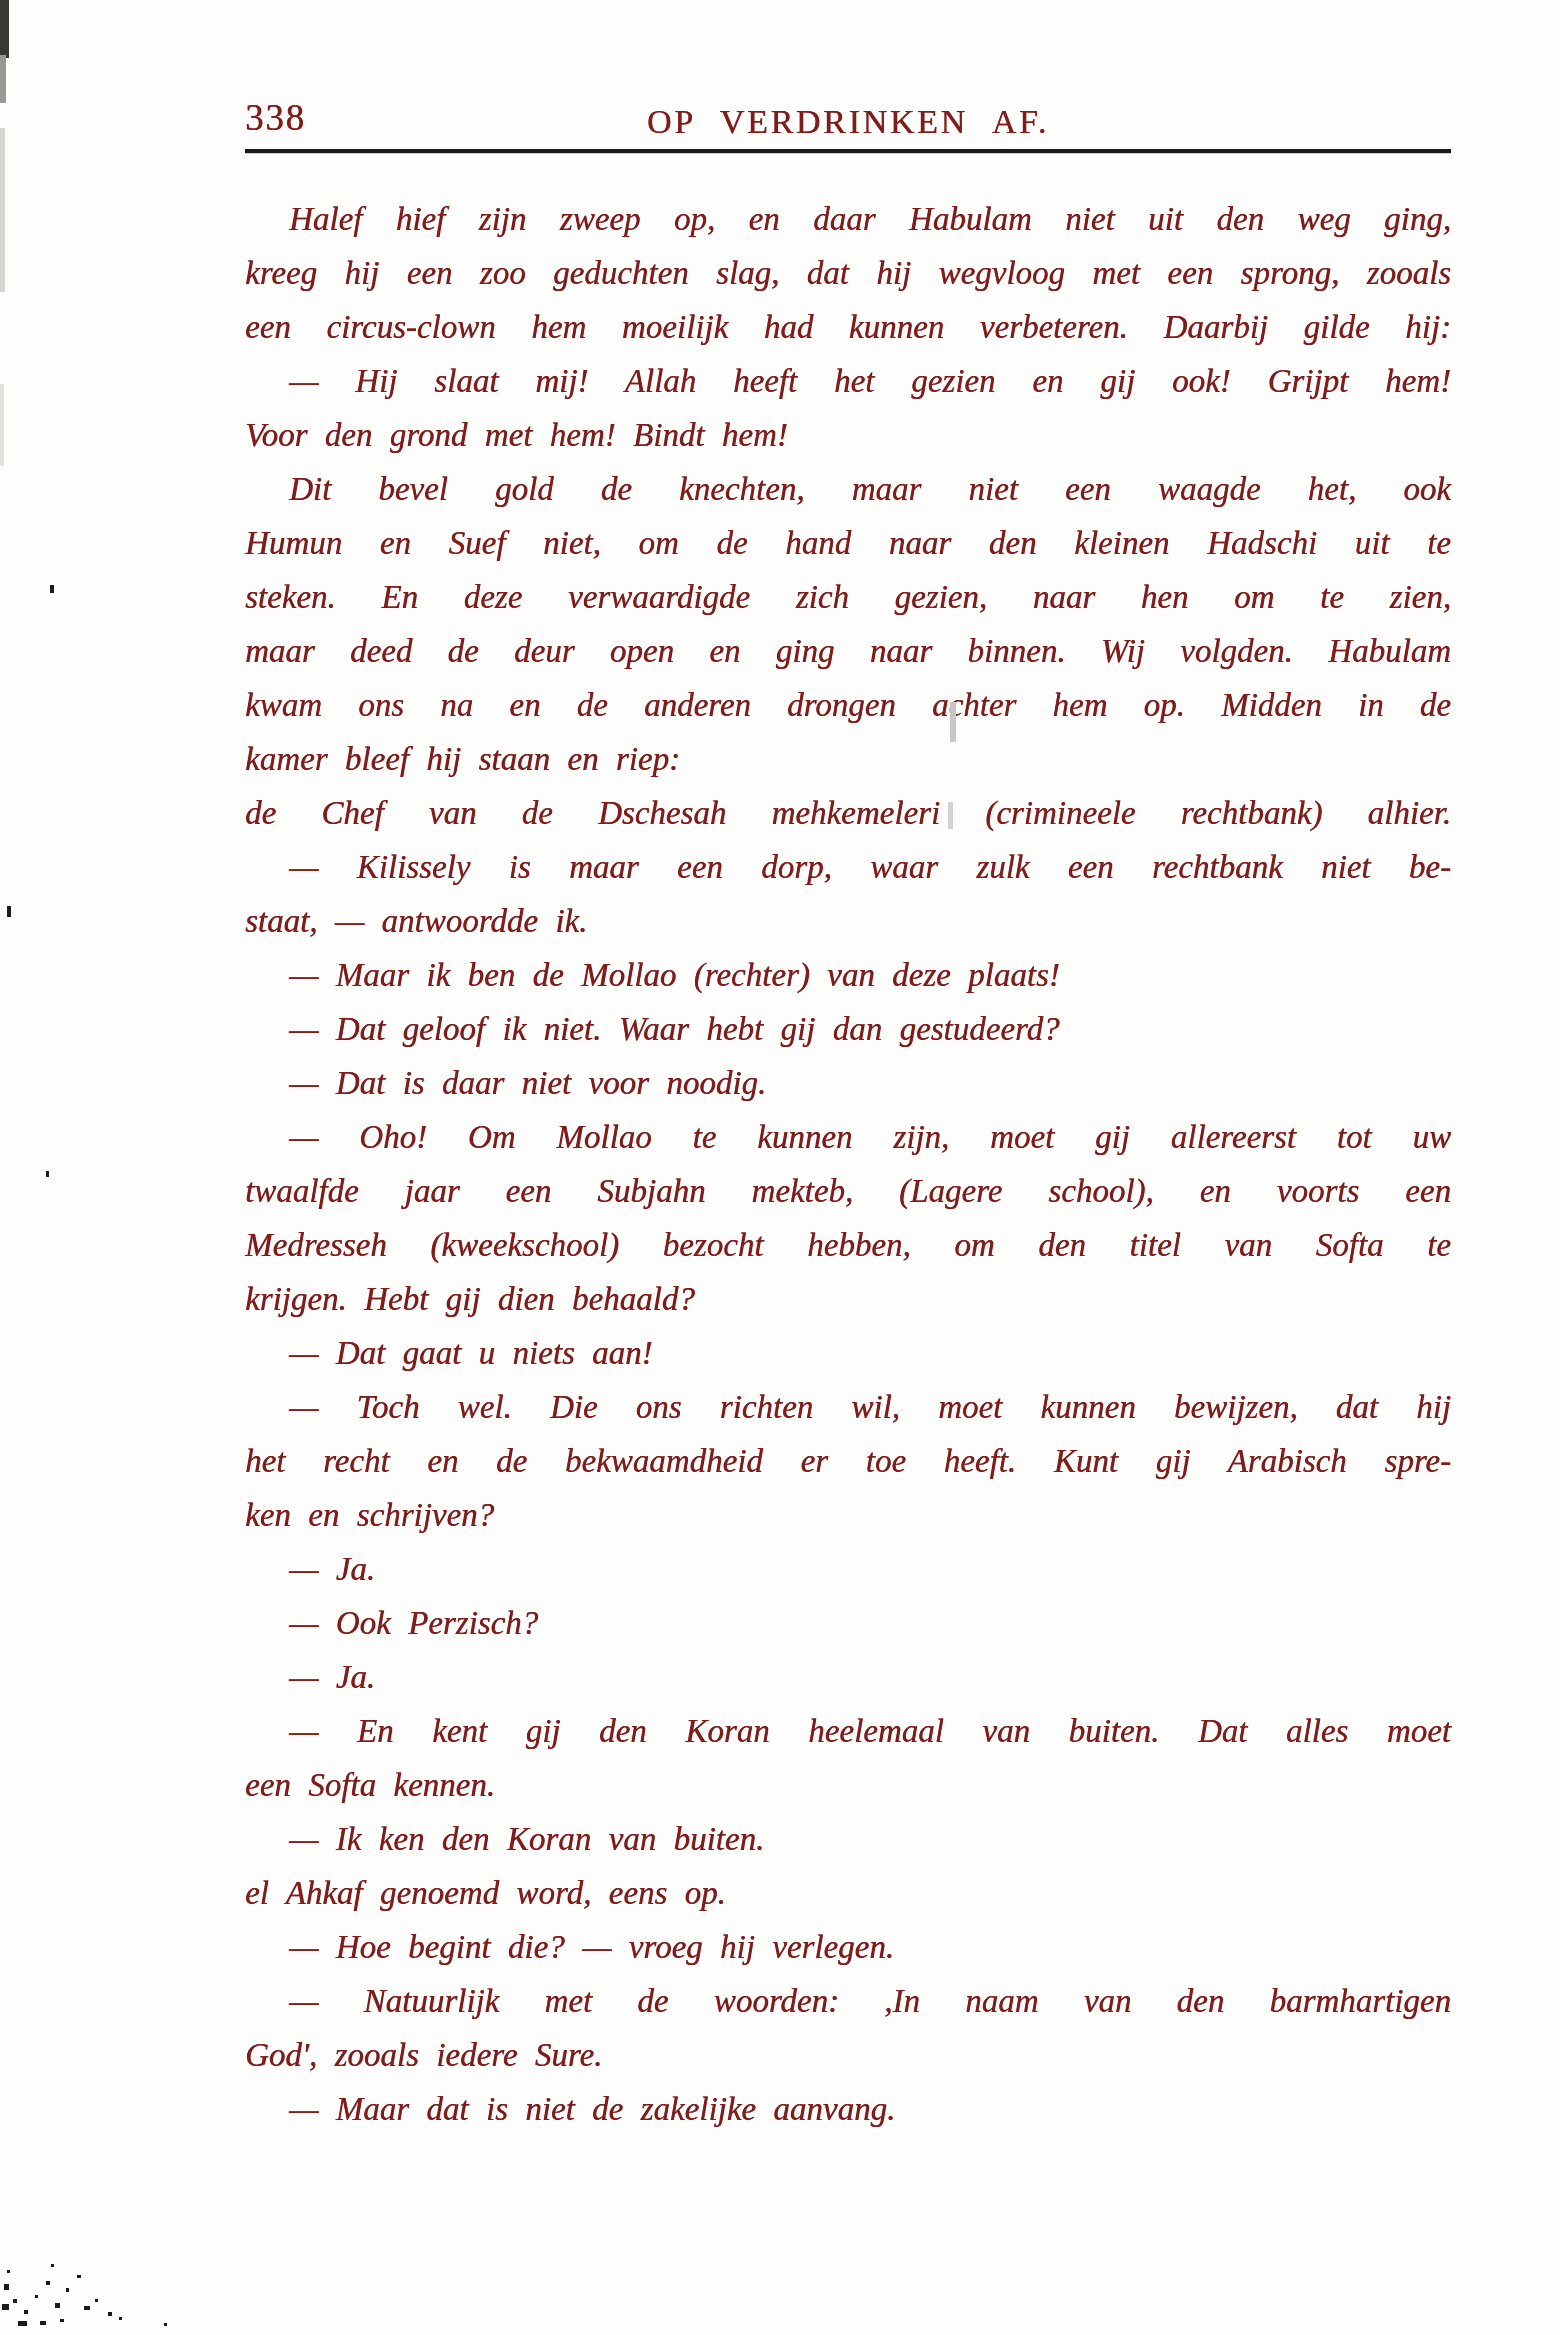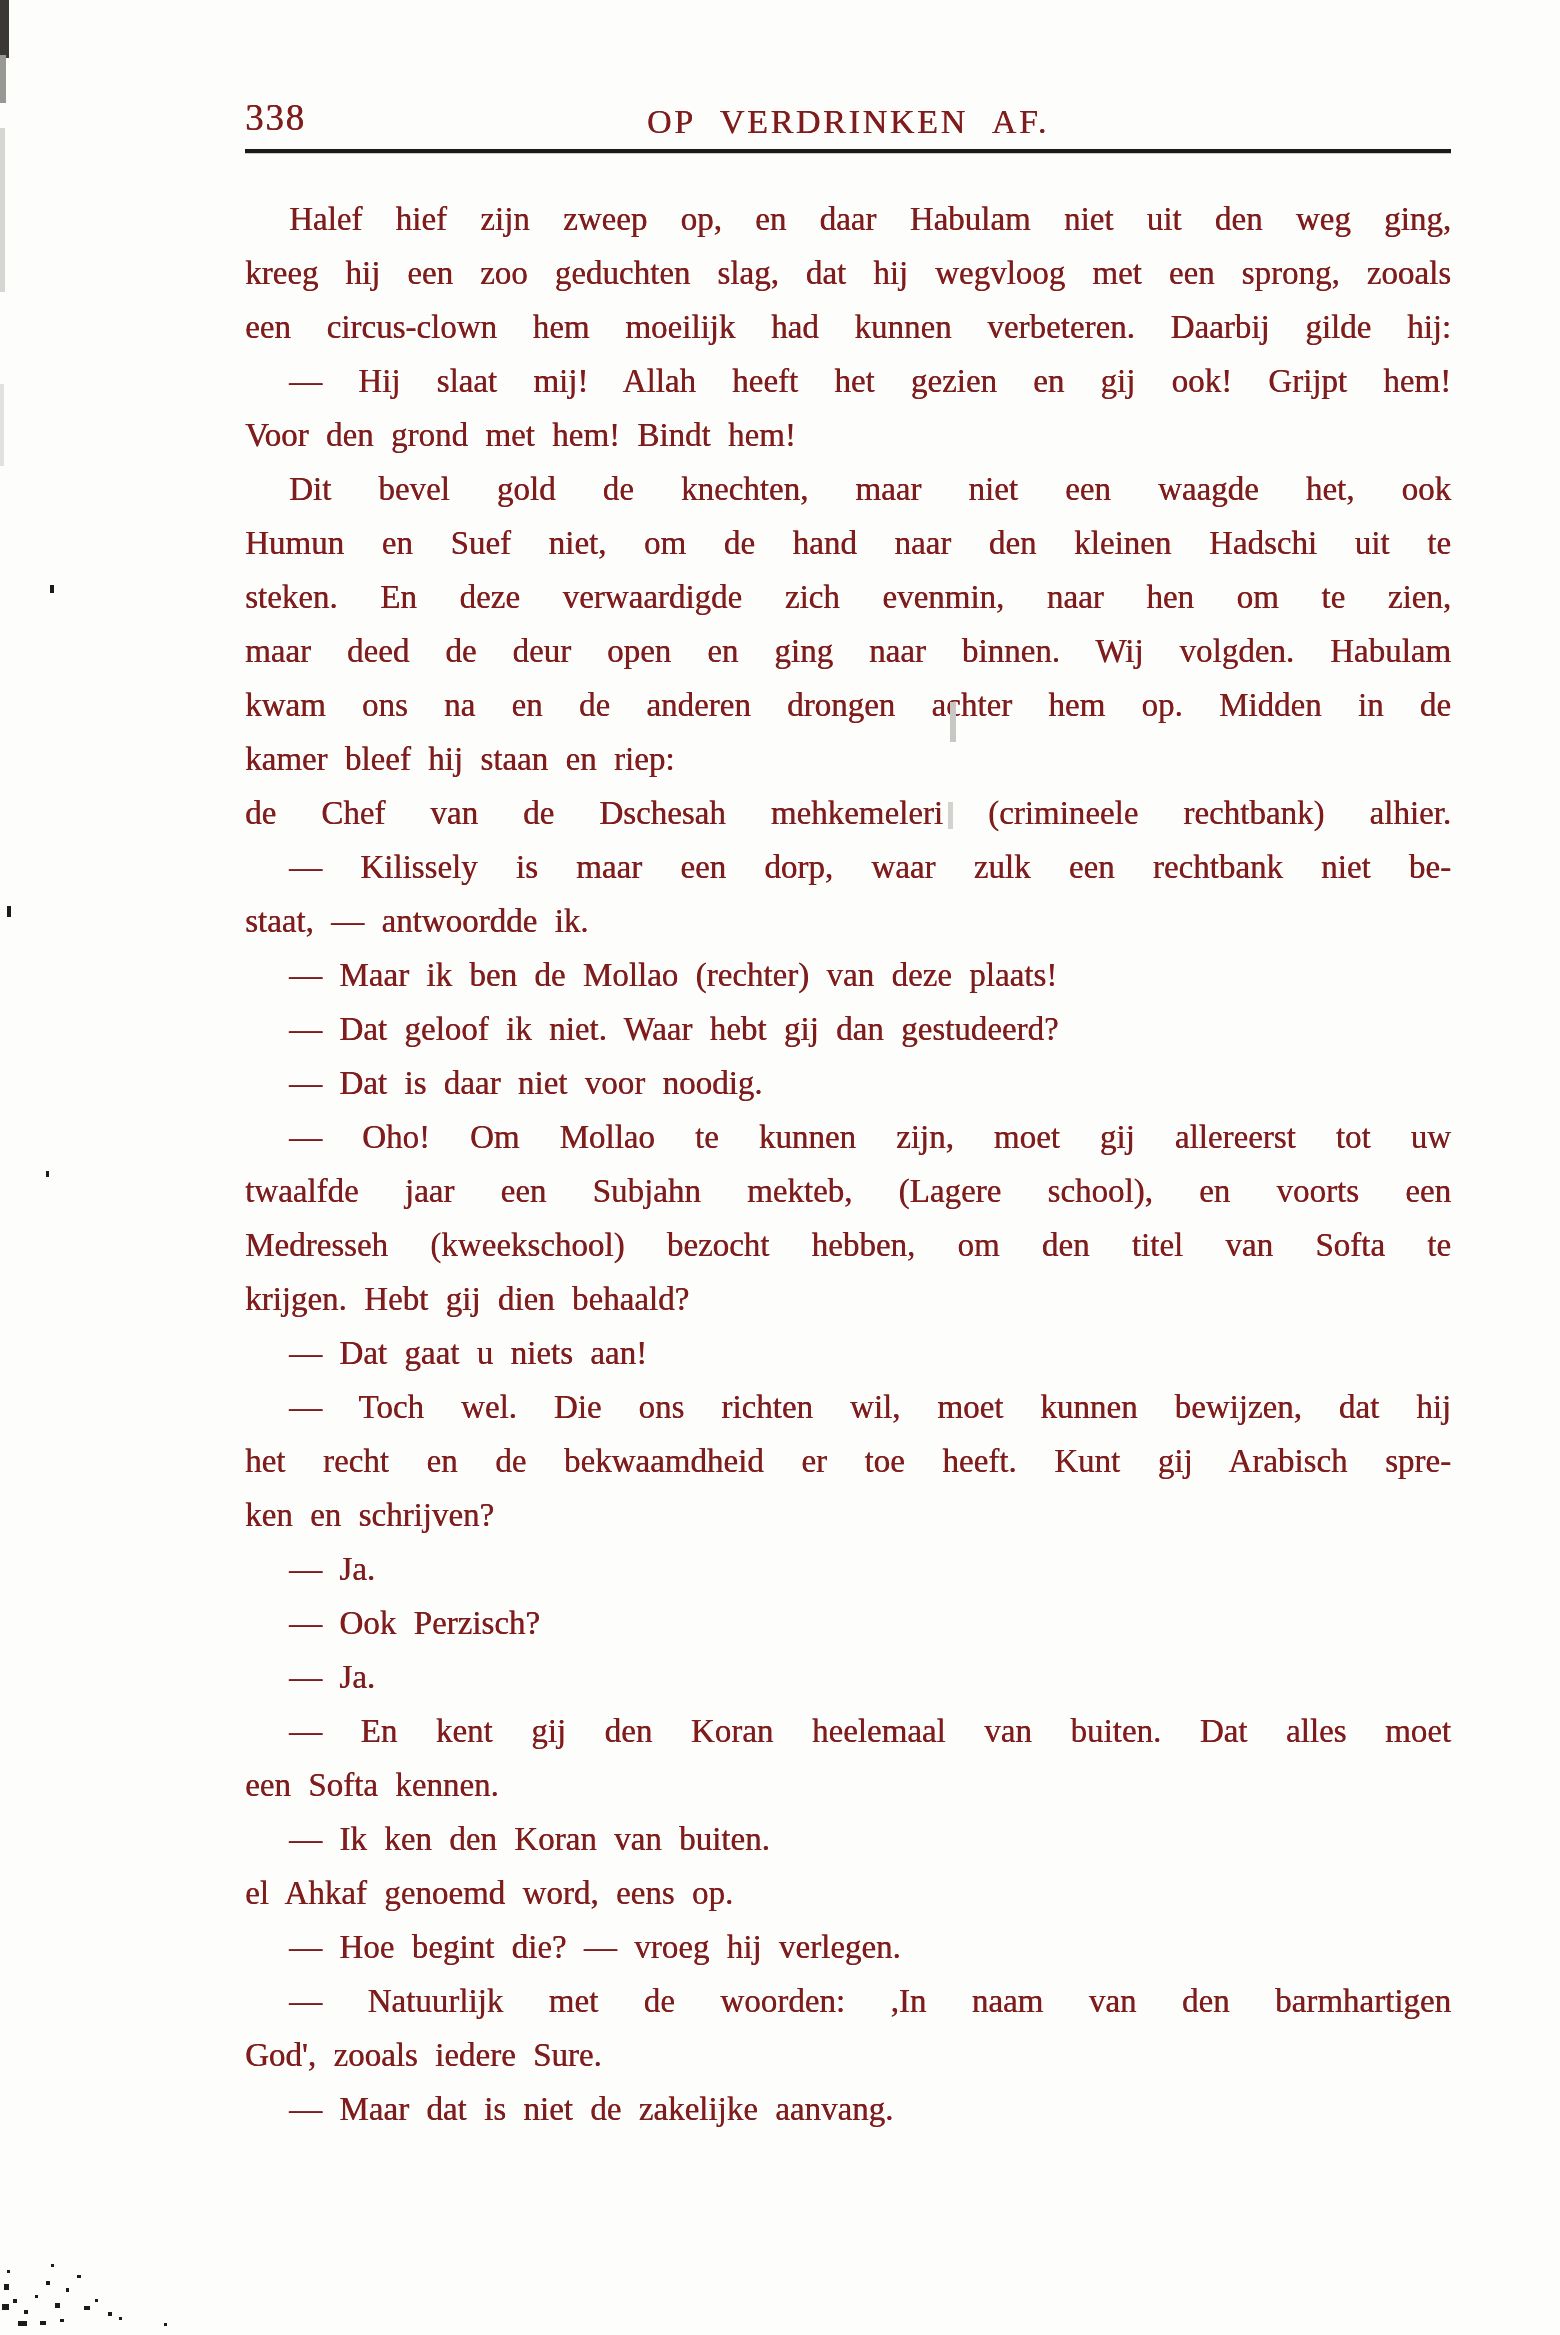--- a/index.html
+++ b/index.html
@@ -31,20 +31,21 @@
   }
   .body-text{
     position:absolute;top:192px;left:245px;width:1206px;
     font-size:33px;line-height:54px;
     text-shadow:0.4px 0 0 currentColor;
   }
   .line{
     height:54px;
     text-align:left;
     word-spacing:9.1px;
+    font-style:italic;
   }
   .line.full{
     text-align:justify;
     text-align-last:justify;
     word-spacing:2.7px;
   }
   .line.indent{ padding-left:44px; }
   .line.full.indent{ padding-left:0; text-indent:44px; }
   .speck{ position:absolute; background:#1c1b1a; }
   .smudge{ position:absolute; }
@@ -62,21 +63,21 @@
   <div class="rule"></div>
 
   <div class="body-text" id="body-text">
       <div class="line full indent">Halef hief zijn zweep op, en daar Habulam niet uit den weg ging,</div>
       <div class="line full">kreeg hij een zoo geduchten slag, dat hij wegvloog met een sprong, zooals</div>
       <div class="line full">een circus-clown hem moeilijk had kunnen verbeteren. Daarbij gilde hij:</div>
       <div class="line full indent">— Hij slaat mij! Allah heeft het gezien en gij ook! Grijpt hem!</div>
       <div class="line">Voor den grond met hem! Bindt hem!</div>
       <div class="line full indent">Dit bevel gold de knechten, maar niet een waagde het, ook</div>
       <div class="line full">Humun en Suef niet, om de hand naar den kleinen Hadschi uit te</div>
-      <div class="line full">steken. En deze verwaardigde zich evenmin, naar hen om te zien,</div>
+      <div class="line full">steken. En deze verwaardigde zich gezien, naar hen om te zien,</div>
       <div class="line full">maar deed de deur open en ging naar binnen. Wij volgden. Habulam</div>
       <div class="line full">kwam ons na en de anderen drongen achter hem op. Midden in de</div>
       <div class="line">kamer bleef hij staan en riep:</div>
       <div class="line full">de Chef van de Dschesah mehkemeleri (crimineele rechtbank) alhier.</div>
       <div class="line full indent">— Kilissely is maar een dorp, waar zulk een rechtbank niet be-</div>
       <div class="line">staat, — antwoordde ik.</div>
       <div class="line indent">— Maar ik ben de Mollao (rechter) van deze plaats!</div>
       <div class="line indent">— Dat geloof ik niet. Waar hebt gij dan gestudeerd?</div>
       <div class="line indent">— Dat is daar niet voor noodig.</div>
       <div class="line full indent">— Oho! Om Mollao te kunnen zijn, moet gij allereerst tot uw</div>

